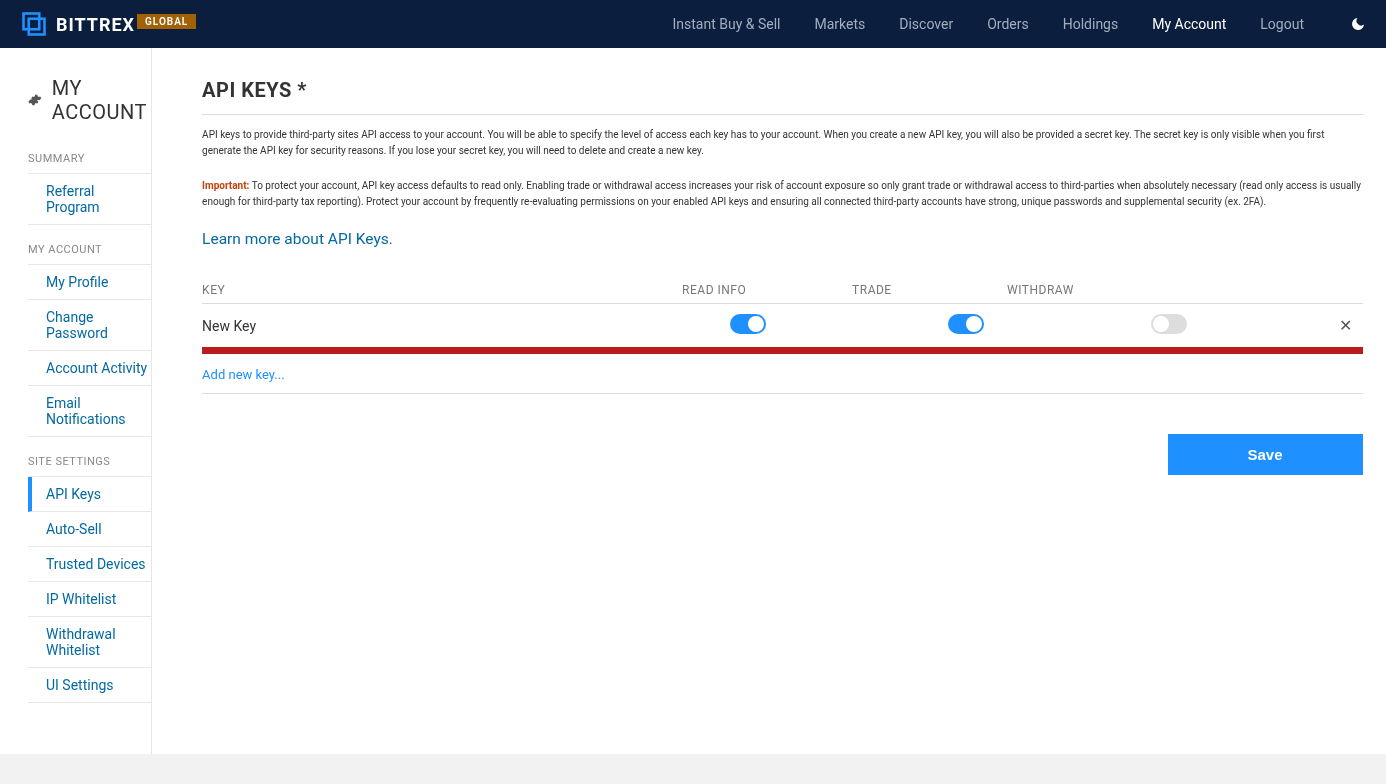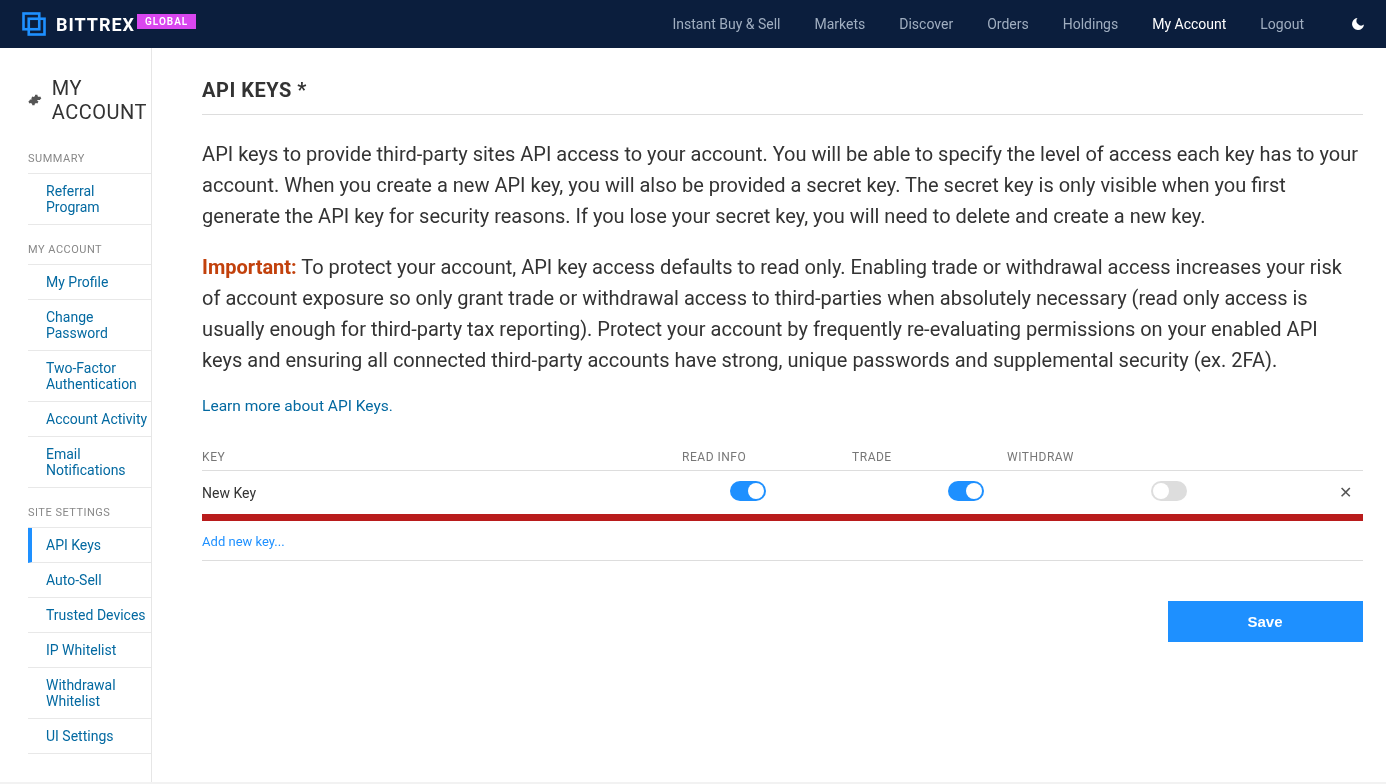--- a/index.html
+++ b/index.html
@@ -3,21 +3,21 @@
 <meta charset="utf-8">
 <style>
 * { margin: 0; padding: 0; box-sizing: border-box; }
 body { font-family: -apple-system, BlinkMacSystemFont, "Segoe UI", Roboto, sans-serif; background: #fff; color: #333; }
 
 
 .header { background: #0b1e3d; height: 48px; display: flex; align-items: center; padding: 0 20px; }
 .logo { display: flex; align-items: center; gap: 8px; }
 .logo-icon { width: 28px; height: 28px; }
 .logo-text { color: #fff; font-weight: 700; font-size: 18px; letter-spacing: 1px; }
-.logo-badge { background: #d946ef; color: #fff; font-size: 10px; font-weight: 600; padding: 2px 8px; letter-spacing: 1px; }
+.logo-badge { background: #a16207; color: #fff; font-size: 10px; font-weight: 600; padding: 2px 8px; letter-spacing: 1px; }
 .logo-stack { display: flex; flex-direction: row; align-items: flex-start; gap: 2px; }
 .nav { margin-left: auto; display: flex; align-items: center; gap: 34px; }
 .nav a { color: #a0aec0; text-decoration: none; font-size: 14px; cursor: pointer; }
 .nav a.active { color: #fff; }
 .theme-toggle { color: #fff; margin-left: 12px; cursor: pointer; display: flex; align-items: center; }
 .theme-toggle svg { width: 16px; height: 16px; }
 
 
 .container { display: flex; min-height: calc(100vh - 48px - 30px); }
 .sidebar { width: 260px; border-right: 1px solid #e6e6e6; padding: 28px 0 28px 28px; }
@@ -28,22 +28,22 @@
 .gear-icon { width: 18px; height: 18px; color: #555; }
 .sidebar-title { font-size: 20px; font-weight: 400; color: #333; letter-spacing: 0.5px; }
 .section-label { font-size: 11px; color: #888; letter-spacing: 0.5px; margin: 18px 0 8px 0; }
 .sidebar-list { list-style: none; border-top: 1px solid #e8e8e8; }
 .sidebar-list li { border-bottom: 1px solid #e8e8e8; }
 .sidebar-list a { display: block; padding: 9px 0 9px 18px; color: #0369a1; text-decoration: none; font-size: 14px; cursor: pointer; }
 .sidebar-list li.active { border-left: 4px solid #1e90ff; }
 .sidebar-list li.active a { padding-left: 14px; }
 
 
-.page-title { font-size: 20px; font-weight: 700; color: #333; letter-spacing: 0.5px; padding-bottom: 12px; border-bottom: 1px solid #ddd; margin-bottom: 24px; }
-.intro { font-size: 20px; color: #333; line-height: 1.55; margin-bottom: 20px; }
+.page-title { font-size: 20px; font-weight: 700; color: #333; letter-spacing: 0.5px; padding-bottom: 12px; border-bottom: 1px solid #ddd; margin-bottom: 12px; }
+.intro { font-size: 10px; color: #333; line-height: 1.55; margin-bottom: 20px; }
 .important { color: #c2410c; font-weight: 700; }
 .learn-more { color: #0369a1; text-decoration: none; font-size: 15.5px; cursor: pointer; display: inline-block; margin-bottom: 35px; }
 
 
 .api-table { width: 100%; }
 .api-header { display: flex; align-items: center; font-size: 12px; color: #777; letter-spacing: 0.5px; padding-bottom: 6px; border-bottom: 1px solid #ddd; }
 .api-row { display: flex; align-items: center; padding: 10px 0; border-bottom: 7px solid #b91c1c; font-size: 14px; gap: 48px; }
 .col-key { flex: 0 0 480px; }
 .col-read { flex: 0 0 170px; }
 .col-trade { flex: 0 0 155px; }
@@ -116,23 +116,20 @@
 
     <div class="section-label">MY ACCOUNT</div>
     <ul class="sidebar-list">
       <li>
           <a>My Profile</a>
         </li>
       <li>
           <a>Change Password</a>
         </li>
       <li>
-          <a>Two-Factor Authentication</a>
-        </li>
-      <li>
           <a>Account Activity</a>
         </li>
       <li>
           <a>Email Notifications</a>
         </li>
     </ul>
 
     <div class="section-label">SITE SETTINGS</div>
     <ul class="sidebar-list">
       <li class="active">

